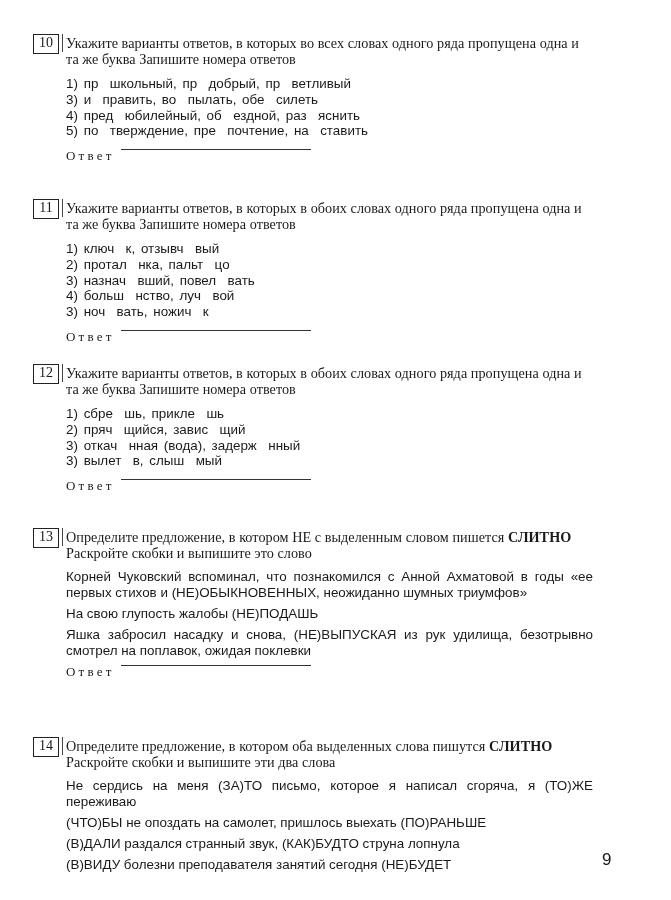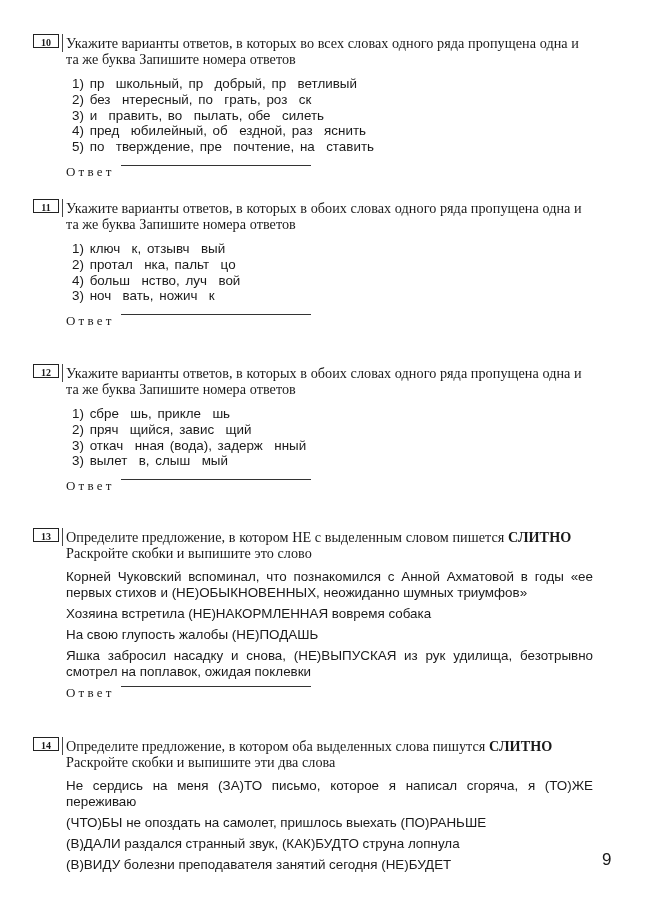--- a/index.html
+++ b/index.html
@@ -25,27 +25,27 @@
       font-family: "Liberation Serif", "DejaVu Serif", serif;
       font-size: 14.2px;
       line-height: 16px;
       letter-spacing: 0.05px;
     }
     .task-num {
       position: absolute;
       left: 0;
       top: 0;
       width: 26px;
-      height: 14px;
+      height: 20px;
       border: 1px solid #222;
       box-sizing: border-box;
       text-align: center;
       font-family: "Liberation Serif", "DejaVu Serif", serif;
-      font-weight: bold;
-      font-size: 10px;
+      font-weight: normal;
+      font-size: 14px;
       line-height: 16px;
       top: -1px;
     }
     .task-num::after {
       content: "";
       position: absolute;
       right: -5px;
       top: -1px;
       width: 1px;
       height: 18px;
@@ -55,21 +55,20 @@
     .options {
       margin-top: 9px;
       padding-left: 33px;
       font-family: "Liberation Sans", "DejaVu Sans", sans-serif;
       font-size: 13.4px;
       line-height: 15.8px;
       word-spacing: 2px;
     }
     .options .opt {
       white-space: pre;
-      margin-left: 6px;
     }
     .sentences {
       margin-top: 8px;
       padding-left: 33px;
       font-family: "Liberation Sans", "DejaVu Sans", sans-serif;
       font-size: 13.4px;
       line-height: 16px;
     }
     .sentences .sent {
       margin-bottom: 5px;
@@ -107,39 +106,39 @@
 </head>
 <body>
 
 <div class="task" style="top:35px;">
   <div class="task-head">
     <span class="task-num">10</span>
     <span>Укажите варианты ответов, в которых во всех словах одного ряда пропущена одна и та же буква  Запишите номера ответов</span>
   </div>
   <div class="options">
     <div class="opt">1) пр  школьный, пр  добрый, пр  ветливый</div>
-    <div class="opt">2) без  нтересный, по  грать, роз  ск</div>
     <div class="opt">3) и  править, во  пылать, обе  силеть</div>
     <div class="opt">4) пред  юбилейный, об  ездной, раз  яснить</div>
     <div class="opt">5) по  тверждение, пре  почтение, на  ставить</div>
   </div>
   <div class="answer">
     <span class="answer-label">Ответ</span>
     <span class="answer-line"></span>
   </div>
 </div>
 
 <div class="task" style="top:200px;">
   <div class="task-head">
     <span class="task-num">11</span>
     <span>Укажите варианты ответов, в которых в обоих словах одного ряда пропущена одна и та же буква  Запишите номера ответов</span>
   </div>
   <div class="options">
     <div class="opt">1) ключ  к, отзывч  вый</div>
     <div class="opt">2) протал  нка, пальт  цо</div>
+    <div class="opt">3) назнач  вший, повел  вать</div>
     <div class="opt">4) больш  нство, луч  вой</div>
     <div class="opt">3) ноч  вать, ножич  к</div>
   </div>
   <div class="answer">
     <span class="answer-label">Ответ</span>
     <span class="answer-line"></span>
   </div>
 </div>
 
 <div class="task" style="top:365px;">
@@ -159,21 +158,20 @@
   </div>
 </div>
 
 <div class="task" style="top:529px;">
   <div class="task-head">
     <span class="task-num">13</span>
     <span>Определите предложение, в котором НЕ с выделенным словом пишется </span><span class="bold">СЛИТНО</span><span>  Раскройте скобки и выпишите это слово</span>
   </div>
   <div class="sentences">
     <div class="sent">Корней Чуковский вспоминал, что познакомился с Анной Ахматовой в годы «ее первых стихов и (НЕ)ОБЫКНОВЕННЫХ, неожиданно шумных триумфов»</div>
-    <div class="sent">Хозяина встретила (НЕ)НАКОРМЛЕННАЯ вовремя собака</div>
     <div class="sent">На свою глупость жалобы (НЕ)ПОДАШЬ</div>
     <div class="sent">Яшка забросил насадку и снова, (НЕ)ВЫПУСКАЯ из рук удилища, безотрывно смотрел на поплавок, ожидая поклевки</div>
   </div>
   <div class="answer" style="margin-top:6px;">
     <span class="answer-label">Ответ</span>
     <span class="answer-line"></span>
   </div>
 </div>
 
 <div class="task" style="top:738px;">

